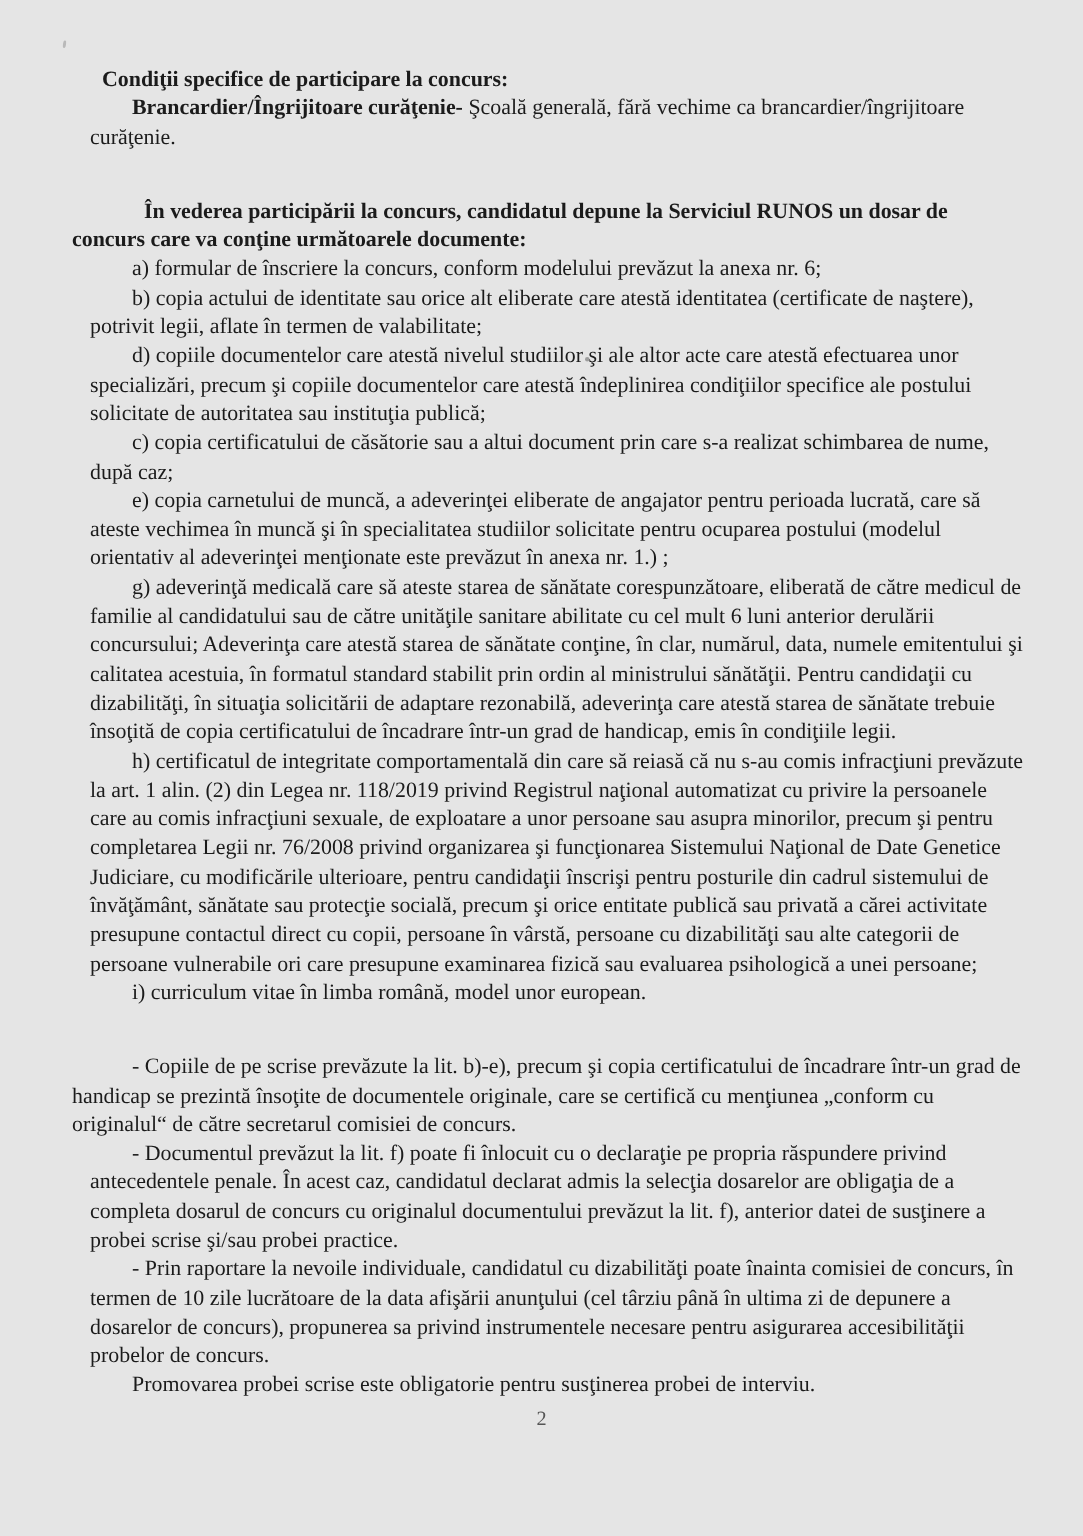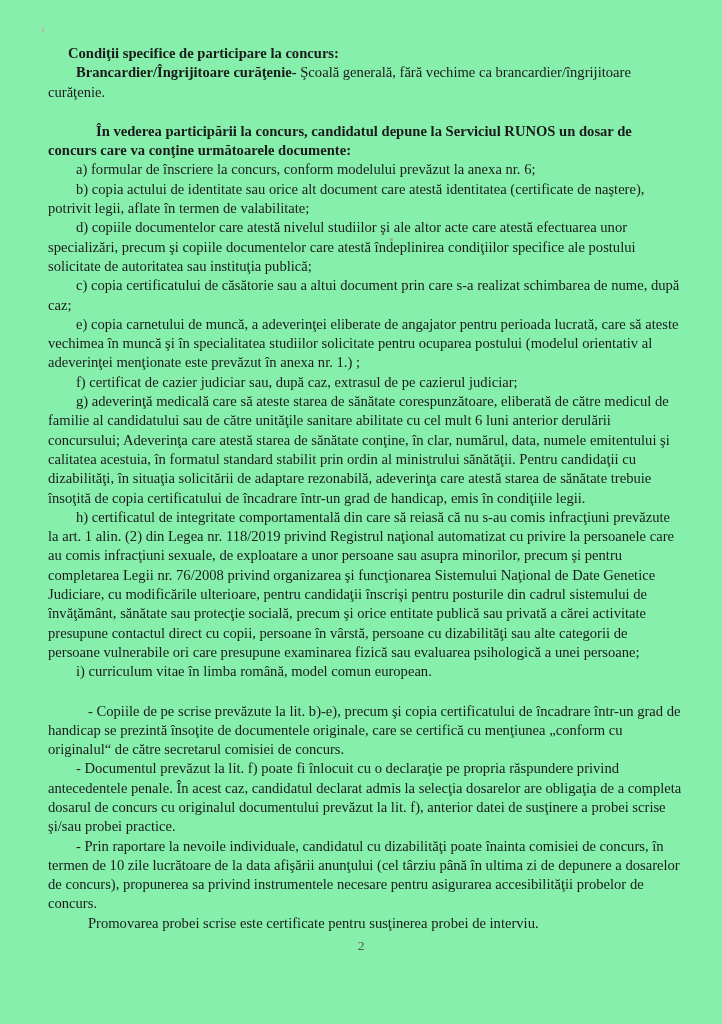--- a/index.html
+++ b/index.html
@@ -12,21 +12,21 @@
     width: 722px;
     height: 1024px;
     position: relative;
     font-family: "Liberation Serif", "DejaVu Serif", serif;
     color: #1b1b1b;
     overflow: hidden;
   }
   .page {
     position: absolute;
     inset: 0;
-    background: #86efac;
+    background: #e5e5e5;
   }
   
   .speck-corner {
     position: absolute;
     left: 42px;
     top: 27px;
     width: 2px;
     height: 5px;
     background: #b9b9b9;
     transform: rotate(8deg);
@@ -51,24 +51,24 @@
     margin: 0;
     font-size: 14.6px;
     line-height: 19.3px;
     text-align: left;
   }
   .bold {
     font-weight: bold;
   }
   
   .ind-sm   { text-indent: 20px; }
-  .ind-md   { text-indent: 28px; }
+  .ind-md   { text-indent: 28px; margin-left: 12px; }
   .ind-lg   { text-indent: 40px; }
   .ind-xl   { text-indent: 48px; }
-  .gap-big   { margin-top: 20px; }
+  .gap-big   { margin-top: 30px; }
   .page-number {
     position: absolute;
     left: 0;
     right: 0;
     top: 938px;
     text-align: center;
     font-size: 13.5px;
     color: #555;
     font-family: "Liberation Serif", "DejaVu Serif", serif;
   }
@@ -84,32 +84,31 @@
   <div class="content">
 
     <p class="bold ind-sm">Condiţii specifice de participare la concurs:</p>
 
     <p class="ind-md"><span class="bold">Brancardier/Îngrijitoare curăţenie-</span><span> Şcoală generală, fără vechime ca brancardier/îngrijitoare curăţenie.</span></p>
 
 
     <p class="bold ind-xl gap-big">În vederea participării la concurs, candidatul depune la Serviciul RUNOS un dosar de concurs care va conţine următoarele documente:</p>
 
     <p class="ind-md">a) formular de înscriere la concurs, conform modelului prevăzut la anexa nr. 6;</p>
-    <p class="ind-md">b) copia actului de identitate sau orice alt document care atestă identitatea (certificate de naştere), potrivit legii, aflate în termen de valabilitate;</p>
+    <p class="ind-md">b) copia actului de identitate sau orice alt eliberate care atestă identitatea (certificate de naştere), potrivit legii, aflate în termen de valabilitate;</p>
     <p class="ind-md">d) copiile documentelor care atestă nivelul studiilor şi ale altor acte care atestă efectuarea unor specializări, precum şi copiile documentelor care atestă îndeplinirea condiţiilor specifice ale postului solicitate de autoritatea sau instituţia publică;</p>
     <p class="ind-md">c) copia certificatului de căsătorie sau a altui document prin care s-a realizat schimbarea de nume, după caz;</p>
     <p class="ind-md">e) copia carnetului de muncă, a adeverinţei eliberate de angajator pentru perioada lucrată, care să ateste vechimea în muncă şi în specialitatea studiilor solicitate pentru ocuparea postului (modelul orientativ al adeverinţei menţionate este prevăzut în anexa nr. 1.) ;</p>
-    <p class="ind-md">f) certificat de cazier judiciar sau, după caz, extrasul de pe cazierul judiciar;</p>
     <p class="ind-md">g) adeverinţă medicală care să ateste starea de sănătate corespunzătoare, eliberată de către medicul de familie al candidatului sau de către unităţile sanitare abilitate cu cel mult 6 luni anterior derulării concursului; Adeverinţa care atestă starea de sănătate conţine, în clar, numărul, data, numele emitentului şi calitatea acestuia, în formatul standard stabilit prin ordin al ministrului sănătăţii. Pentru candidaţii cu dizabilităţi, în situaţia solicitării de adaptare rezonabilă, adeverinţa care atestă starea de sănătate trebuie însoţită de copia certificatului de încadrare într-un grad de handicap, emis în condiţiile legii.</p>
     <p class="ind-md">h) certificatul de integritate comportamentală din care să reiasă că nu s-au comis infracţiuni prevăzute la art. 1 alin. (2) din Legea nr. 118/2019 privind Registrul naţional automatizat cu privire la persoanele care au comis infracţiuni sexuale, de exploatare a unor persoane sau asupra minorilor, precum şi pentru completarea Legii nr. 76/2008 privind organizarea şi funcţionarea Sistemului Naţional de Date Genetice Judiciare, cu modificările ulterioare, pentru candidaţii înscrişi pentru posturile din cadrul sistemului de învăţământ, sănătate sau protecţie socială, precum şi orice entitate publică sau privată a cărei activitate presupune contactul direct cu copii, persoane în vârstă, persoane cu dizabilităţi sau alte categorii de persoane vulnerabile ori care presupune examinarea fizică sau evaluarea psihologică a unei persoane;</p>
-    <p class="ind-md">i) curriculum vitae în limba română, model comun european.</p>
+    <p class="ind-md">i) curriculum vitae în limba română, model unor european.</p>
 
     <p class="ind-lg gap-big">- Copiile de pe scrise prevăzute la lit. b)-e), precum şi copia certificatului de încadrare într-un grad de handicap se prezintă însoţite de documentele originale, care se certifică cu menţiunea „conform cu originalul“ de către secretarul comisiei de concurs.</p>
     <p class="ind-md">- Documentul prevăzut la lit. f) poate fi înlocuit cu o declaraţie pe propria răspundere privind antecedentele penale. În acest caz, candidatul declarat admis la selecţia dosarelor are obligaţia de a completa dosarul de concurs cu originalul documentului prevăzut la lit. f), anterior datei de susţinere a probei scrise şi/sau probei practice.</p>
     <p class="ind-md">- Prin raportare la nevoile individuale, candidatul cu dizabilităţi poate înainta comisiei de concurs, în termen de 10 zile lucrătoare de la data afişării anunţului (cel târziu până în ultima zi de depunere a dosarelor de concurs), propunerea sa privind instrumentele necesare pentru asigurarea accesibilităţii probelor de concurs.</p>
 
-    <p class="ind-lg">Promovarea  probei scrise este certificate pentru susţinerea probei de interviu.</p>
+    <p class="ind-lg">Promovarea  probei scrise este obligatorie pentru susţinerea probei de interviu.</p>
 
   </div>
 
   <div class="page-number">2</div>
 
 </div>
 
 </body></html>

